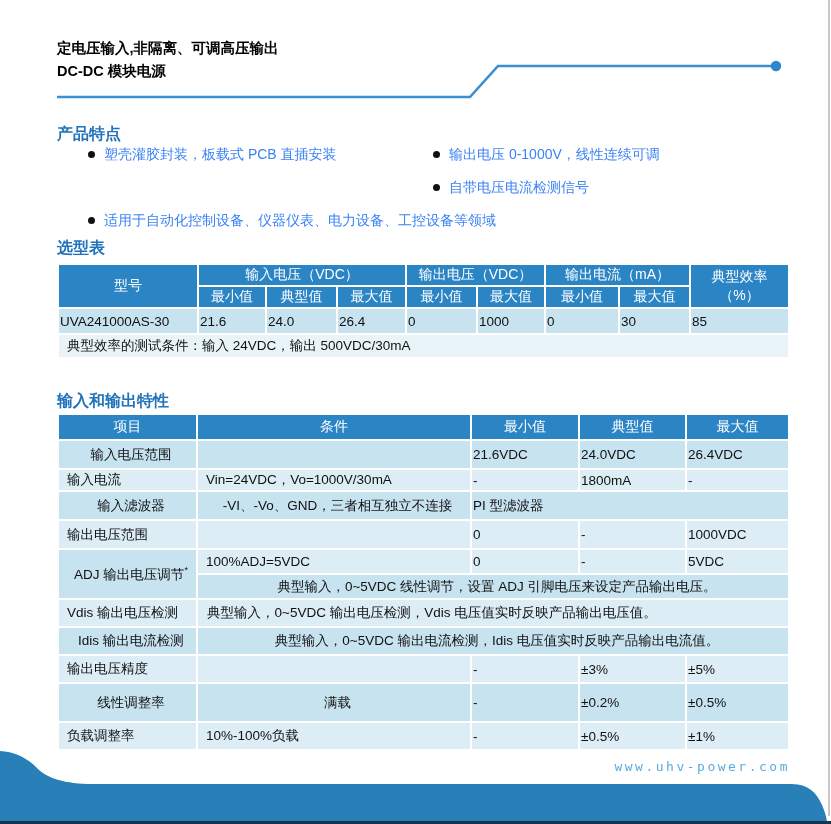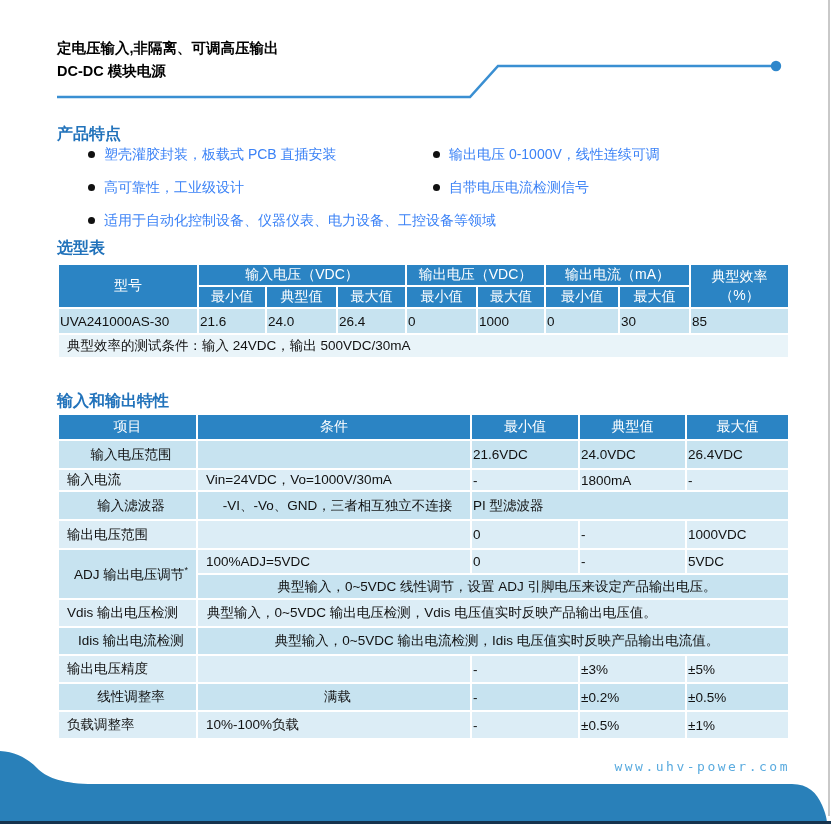--- a/index.html
+++ b/index.html
@@ -63,24 +63,20 @@
   <div class="sub2">DC-DC 模块电源</div>
   <svg class="deco-svg" viewBox="0 0 831 120">
     <path d="M57 97 L470 97 L498 66 L772 66" fill="none" stroke="#3a8fd2" stroke-width="2.6"></path>
     <circle cx="776" cy="66" r="5.2" fill="#2f87cb"></circle>
   </svg>
 
   <div class="section-heading" style="top:124px;">产品特点</div>
   <div class="feat" style="left:88px; top:146px;">
     <span class="bullet"></span>
     <span>塑壳灌胶封装，板载式 PCB 直插安装</span>
-  </div>
-  <div class="feat" style="left:88px; top:179px;">
-    <span class="bullet"></span>
-    <span>高可靠性，工业级设计</span>
   </div>
   <div class="feat" style="left:88px; top:212px;">
     <span class="bullet"></span>
     <span>适用于自动化控制设备、仪器仪表、电力设备、工控设备等领域</span>
   </div>
   <div class="feat" style="left:433px; top:146px;">
     <span class="bullet"></span>
     <span>输出电压 0-1000V，线性连续可调</span>
   </div>
   <div class="feat" style="left:433px; top:179px;">
@@ -201,21 +197,21 @@
       <td class="rowA item">Idis 输出电流检测</td>
       <td class="rowA noteCell" colspan="4">典型输入，0~5VDC 输出电流检测，Idis 电压值实时反映产品输出电流值。</td>
     </tr>
     <tr style="height:28px;">
       <td class="rowB item">输出电压精度</td>
       <td class="rowB cond"></td>
       <td class="rowB val">-</td>
       <td class="rowB val">±3%</td>
       <td class="rowB val">±5%</td>
     </tr>
-    <tr style="height:28px;">
+    <tr style="height:39px;">
       <td class="rowA item">线性调整率</td>
       <td class="rowA cond">满载</td>
       <td class="rowA val">-</td>
       <td class="rowA val">±0.2%</td>
       <td class="rowA val">±0.5%</td>
     </tr>
     <tr style="height:28px;">
       <td class="rowB item">负载调整率</td>
       <td class="rowB cond">10%-100%负载</td>
       <td class="rowB val">-</td>

